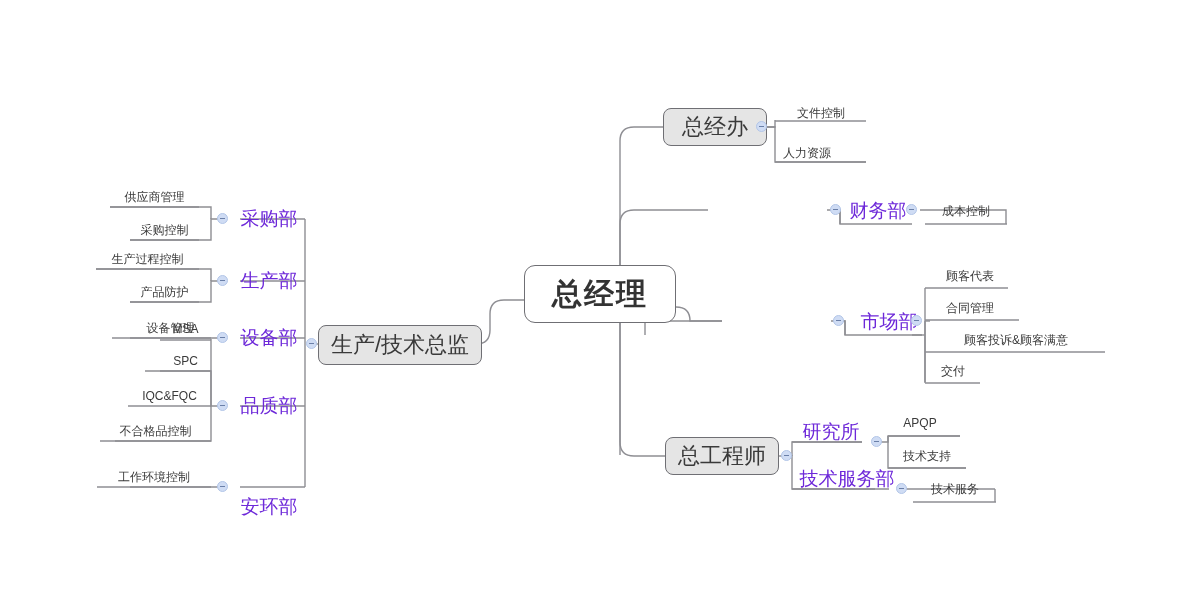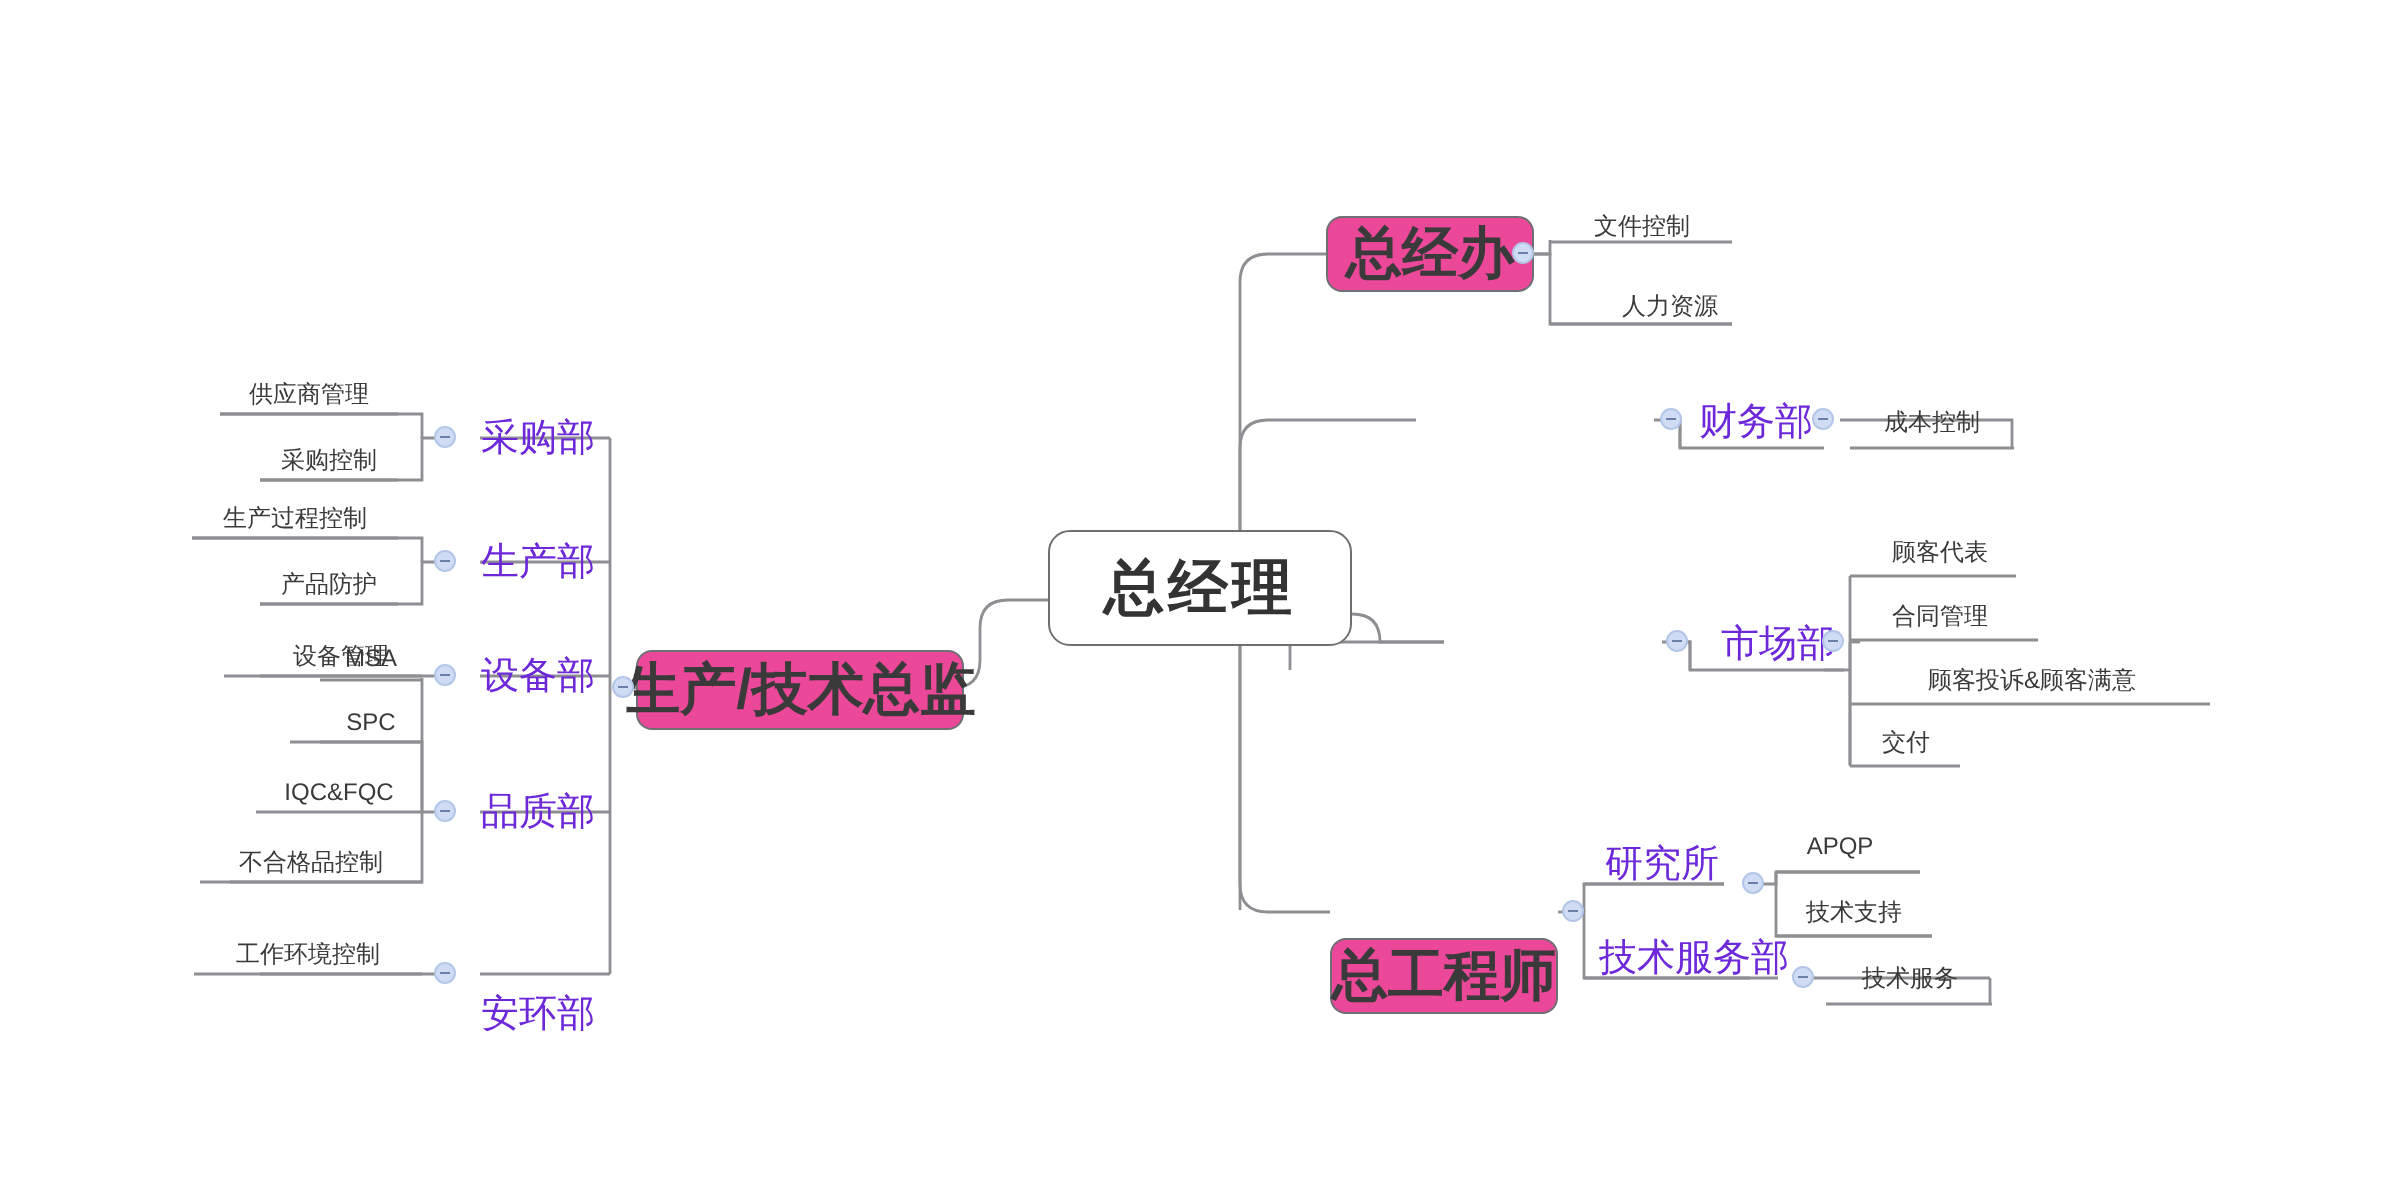--- a/index.html
+++ b/index.html
@@ -42,24 +42,23 @@
     border-radius: 11px;
     background: #ffffff;
     font-size: 30px;
     font-weight: bold;
     letter-spacing: 2px;
     color: #333333;
   }
   .node.branch {
     border: 1.4px solid #6f6f74;
     border-radius: 8px;
-    background: #ec4899;
-    font-size: 28px;
+    background: #e5e5e5;
+    font-size: 22px;
     color: #3a3a3a;
-    font-weight: bold;
   }
   .node.dept {
     font-size: 19px;
     color: #6d28d9;
     background: transparent;
   }
   .node.leaf {
     font-size: 12px;
     color: #3a3a3a;
     background: transparent;
@@ -170,39 +169,39 @@
     <path d="M 222 487 L 211 487 L 130 487"></path>
     <line x1="97" y1="487" x2="211" y2="487"></line>
   </svg>
 
   <div class="node root" style="left:524px; top:265px; width:152px; height:58px;">总经理</div>
 
   <div class="node branch" style="left:663px; top:108px; width:104px; height:38px;">总经办</div>
   <div class="toggle" style="left:756px; top:121px;"></div>
 
   <div class="node leaf" style="left:775px; top:103px; width:92px; height:20px;">文件控制</div>
-  <div class="node leaf" style="left:789px; top:143px; width:92px; height:20px;">人力资源</div>
+  <div class="node leaf" style="left:761px; top:143px; width:92px; height:20px;">人力资源</div>
 
   <div class="toggle" style="left:830px; top:204px;"></div>
 
   <div class="node dept" style="left:838px; top:200px; width:80px; height:22px;">财务部</div>
   <div class="toggle" style="left:906px; top:204px;"></div>
   <div class="node leaf" style="left:925px; top:200px; width:82px; height:22px;">成本控制</div>
 
   <div class="toggle" style="left:833px; top:315px;"></div>
 
   <div class="node dept" style="left:852px; top:311px; width:74px; height:22px;">市场部</div>
   <div class="toggle" style="left:911px; top:315px;"></div>
 
   <div class="node leaf" style="left:930px; top:265px; width:80px; height:22px;">顾客代表</div>
   <div class="node leaf" style="left:930px; top:297px; width:80px; height:22px;">合同管理</div>
   <div class="node leaf" style="left:930px; top:329px; width:172px; height:22px;">顾客投诉&amp;顾客满意</div>
   <div class="node leaf" style="left:930px; top:360px; width:46px; height:22px;">交付</div>
 
-  <div class="node branch" style="left:665px; top:437px; width:114px; height:38px;margin-top:32px;">总工程师</div>
+  <div class="node branch" style="left:665px; top:437px; width:114px; height:38px;">总工程师</div>
   <div class="toggle" style="left:781px; top:450px;"></div>
 
   <div class="node dept" style="left:797px; top:421px; width:68px; height:22px;">研究所</div>
   <div class="toggle" style="left:871px; top:436px;"></div>
   <div class="node leaf" style="left:890px; top:412px; width:60px; height:22px;">APQP</div>
   <div class="node leaf" style="left:890px; top:445px; width:74px; height:22px;">技术支持</div>
 
   <div class="node dept" style="left:797px; top:468px; width:100px; height:22px;">技术服务部</div>
   <div class="toggle" style="left:896px; top:483px;"></div>
   <div class="node leaf" style="left:913px; top:478px; width:84px; height:22px;">技术服务</div>

